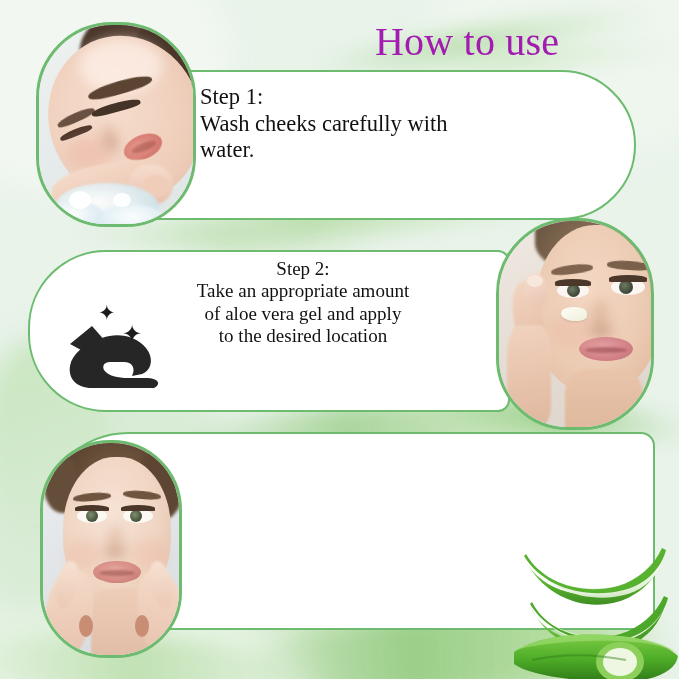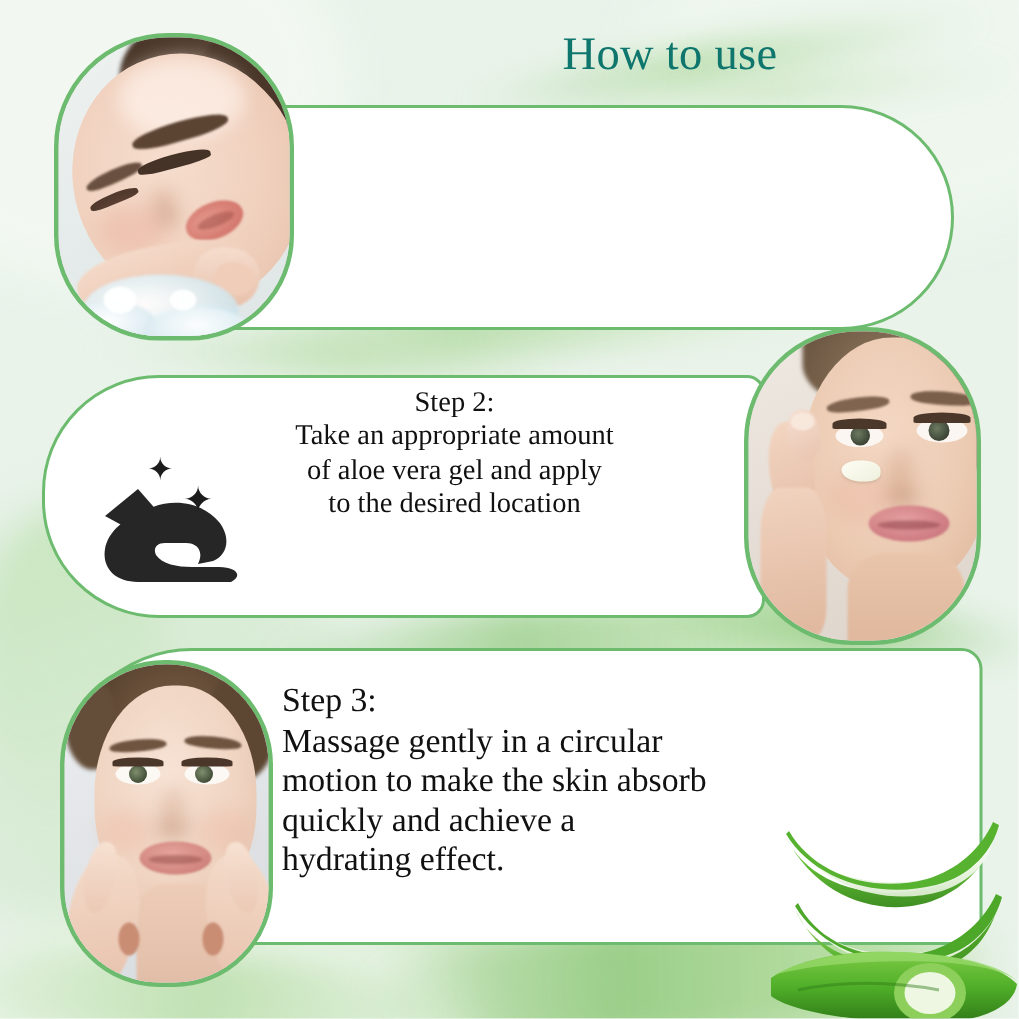--- a/index.html
+++ b/index.html
@@ -53,22 +53,22 @@
     color:#111;
     line-height:1.18;
     white-space:pre-line;
     z-index:5;
   }
 
   
   #title {
     position:absolute;
     z-index:7;
-    color:#0f766e;
-    font-size:31px;
+    color:#a21caf;
+    font-size:40px;
     letter-spacing:0.2px;
     font-family:"Liberation Serif", serif;
   }
 
   
   #hand-icon { position:absolute; z-index:7; }
   .sparkle { position:absolute; z-index:7; color:#1c1c1c; line-height:1; }
 
   
   #aloe-stack { position:absolute; z-index:8; }
@@ -117,20 +117,23 @@
     <div class="bg-streak" style="left:-10px; top:340px; width:120px; height:200px;
          background:linear-gradient(160deg,rgba(190,226,175,.6),rgba(230,244,226,0));
          border-radius:50% 60% 40% 50%;"></div>
   </div>
 
   <div id="title" style="left:375px; top:18px;">How to use</div>
 
   <div class="card" style="left:140px; top:70px; width:496px; height:150px;
               border-radius:12px 78px 78px 12px;"></div>
 
+  <div class="card-text" style="left:200px; top:84px; width:400px; font-size:22.5px; text-align:left;">Step 1:
+Wash cheeks carefully with
+water.</div>
 
   <div class="photo" style="left:36px; top:22px; width:160px; height:205px; border-radius:76px 76px 70px 70px;">
     <div class="ph-inner">
 
       <div style="position:absolute;inset:0;background:linear-gradient(150deg,#eef2f1 0%,#e6eceb 45%,#dfe6e6 100%);"></div>
 
       <div class="hairmass" style="left:40px; top:-28px; width:150px; height:92px;
            background:radial-gradient(ellipse at 40% 75%, #6b5344 0%, #4c392c 55%, #3b2c22 100%);
            border-radius:50% 50% 40% 40%; transform:rotate(-10deg);"></div>
       <div class="hairmass" style="left:95px; top:-10px; width:80px; height:70px;
@@ -262,25 +265,20 @@
       <div class="finger" style="left:8px; top:104px; width:44px; height:100px;
            background:linear-gradient(170deg,#f1d3bf,#e0b79e); border-radius:30% 30% 20% 20%;"></div>
       <div style="position:absolute; left:28px; top:54px; width:16px; height:12px;
            background:#f8e8dc; border-radius:50%; filter:blur(.6px);"></div>
     </div>
   </div>
 
   <div class="card" style="left:40px; top:432px; width:615px; height:198px;
               border-radius:88px 14px 14px 88px;"></div>
 
-  <div class="card-text" style="left:188px; top:454px; width:430px; font-size:22.5px; text-align:left;">Step 3:
-Massage gently in a circular
-motion to make the skin absorb
-quickly and achieve a
-hydrating effect.</div>
 
   <div class="photo" style="left:40px; top:440px; width:142px; height:218px; border-radius:70px 70px 66px 66px;">
     <div class="ph-inner">
       <div style="position:absolute;inset:0;background:linear-gradient(155deg,#eceef0 0%,#e1e4e7 55%,#d6dadd 100%);"></div>
 
       <div class="hairmass" style="left:10px; top:-22px; width:128px; height:78px;
            background:radial-gradient(ellipse at 50% 85%, #7d6149 0%, #5b4531 60%, #4a3727 100%);
            border-radius:50% 50% 30% 30%;"></div>
       <div class="hairmass" style="left:96px; top:8px; width:46px; height:70px;
            background:#5d4733; border-radius:40% 50% 60% 40%;"></div>

